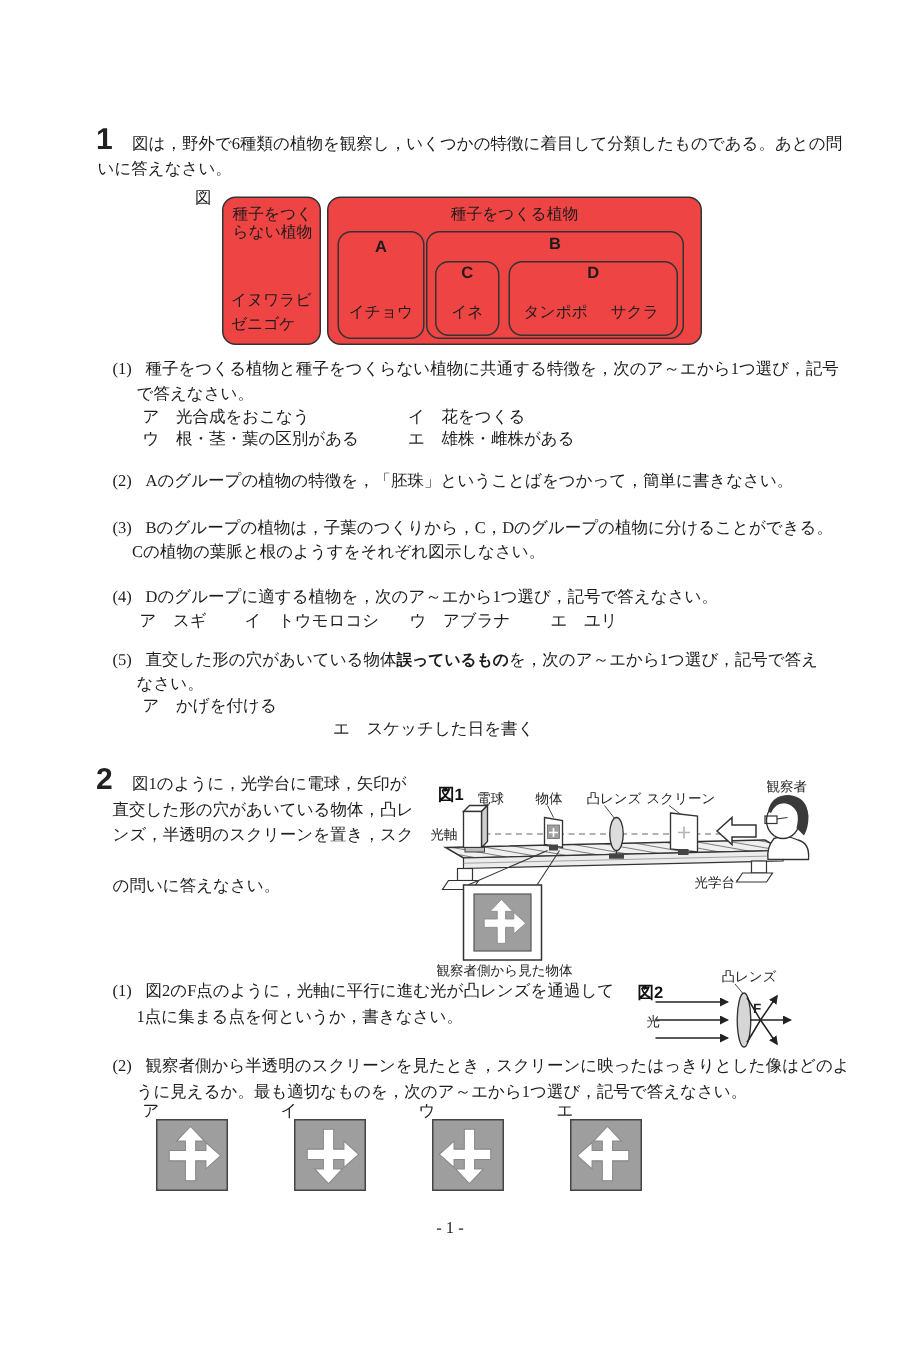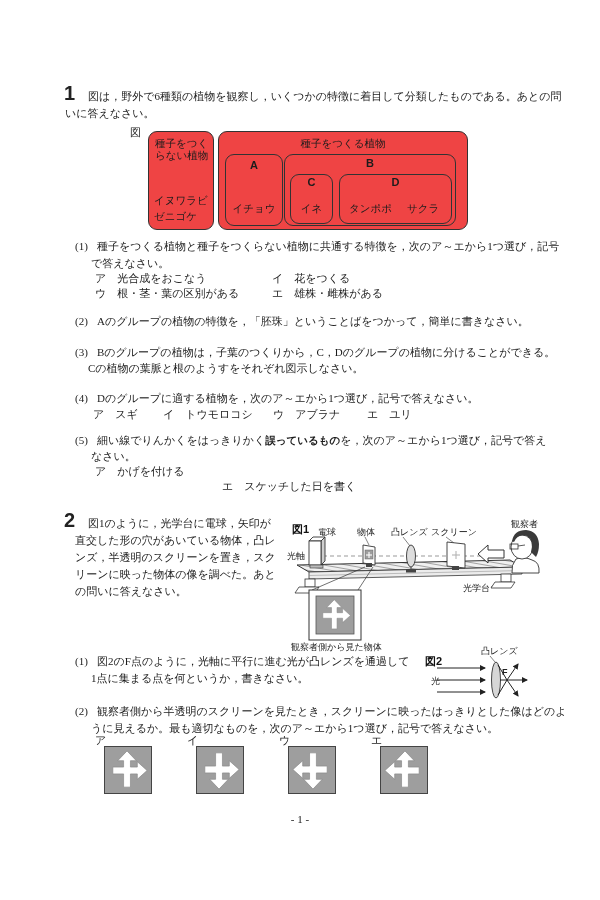--- a/index.html
+++ b/index.html
@@ -91,31 +91,30 @@
     <span class="qm">(4)</span>
     <span>Dのグループに適する植物を，次のア～エから1つ選び，記号で答えなさい。</span>
   </div>
   <div class="t" style="left:93px;top:407px">ア　スギ</div>
   <div class="t" style="left:163px;top:407px">イ　トウモロコシ</div>
   <div class="t" style="left:273px;top:407px">ウ　アブラナ</div>
   <div class="t" style="left:367px;top:407px">エ　ユリ</div>
 
   <div class="ql" style="left:75px;top:433px">
     <span class="qm">(5)</span>
-    <span><span>細い線でりんかくをはっきりかく</span><span class="bd">誤っているもの</span><span>を，次のア～エから1つ選び，記号で答え</span></span>
+    <span><span>直交した形の穴があいている物体</span><span class="bd">誤っているもの</span><span>を，次のア～エから1つ選び，記号で答え</span></span>
   </div>
   <div class="t" style="left:91px;top:449px">なさい。</div>
   <div class="t" style="left:95px;top:464px">ア　かげを付ける</div>
   <div class="t" style="left:222px;top:479px">エ　スケッチした日を書く</div>
 
   <div class="bignum" style="left:64px;top:509px">2</div>
   <div class="t" style="left:88px;top:516px">図1のように，光学台に電球，矢印が</div>
   <div class="t" style="left:75px;top:533px">直交した形の穴があいている物体，凸レ</div>
   <div class="t" style="left:75px;top:550px">ンズ，半透明のスクリーンを置き，スク</div>
-  <div class="t" style="left:75px;top:567px">リーンに映った物体の像を調べた。あと</div>
   <div class="t" style="left:75px;top:584px">の問いに答えなさい。</div>
 
   <svg class="abs" style="left:285px;top:513px" width="270" height="145" viewBox="0 0 270 145">
     <defs>
       <pattern id="bh" patternUnits="userSpaceOnUse" width="4" height="4" patternTransform="rotate(100)">
         <rect width="4" height="4" fill="#f0f0f0"></rect>
         <line x1="0" y1="0" x2="0" y2="4" stroke="#555" stroke-width="1"></line>
       </pattern>
       <marker id="ah" markerWidth="7" markerHeight="7" refX="5" refY="3" orient="auto">
         <path d="M0,0 L6,3 L0,6 Z" fill="#222"></path>

